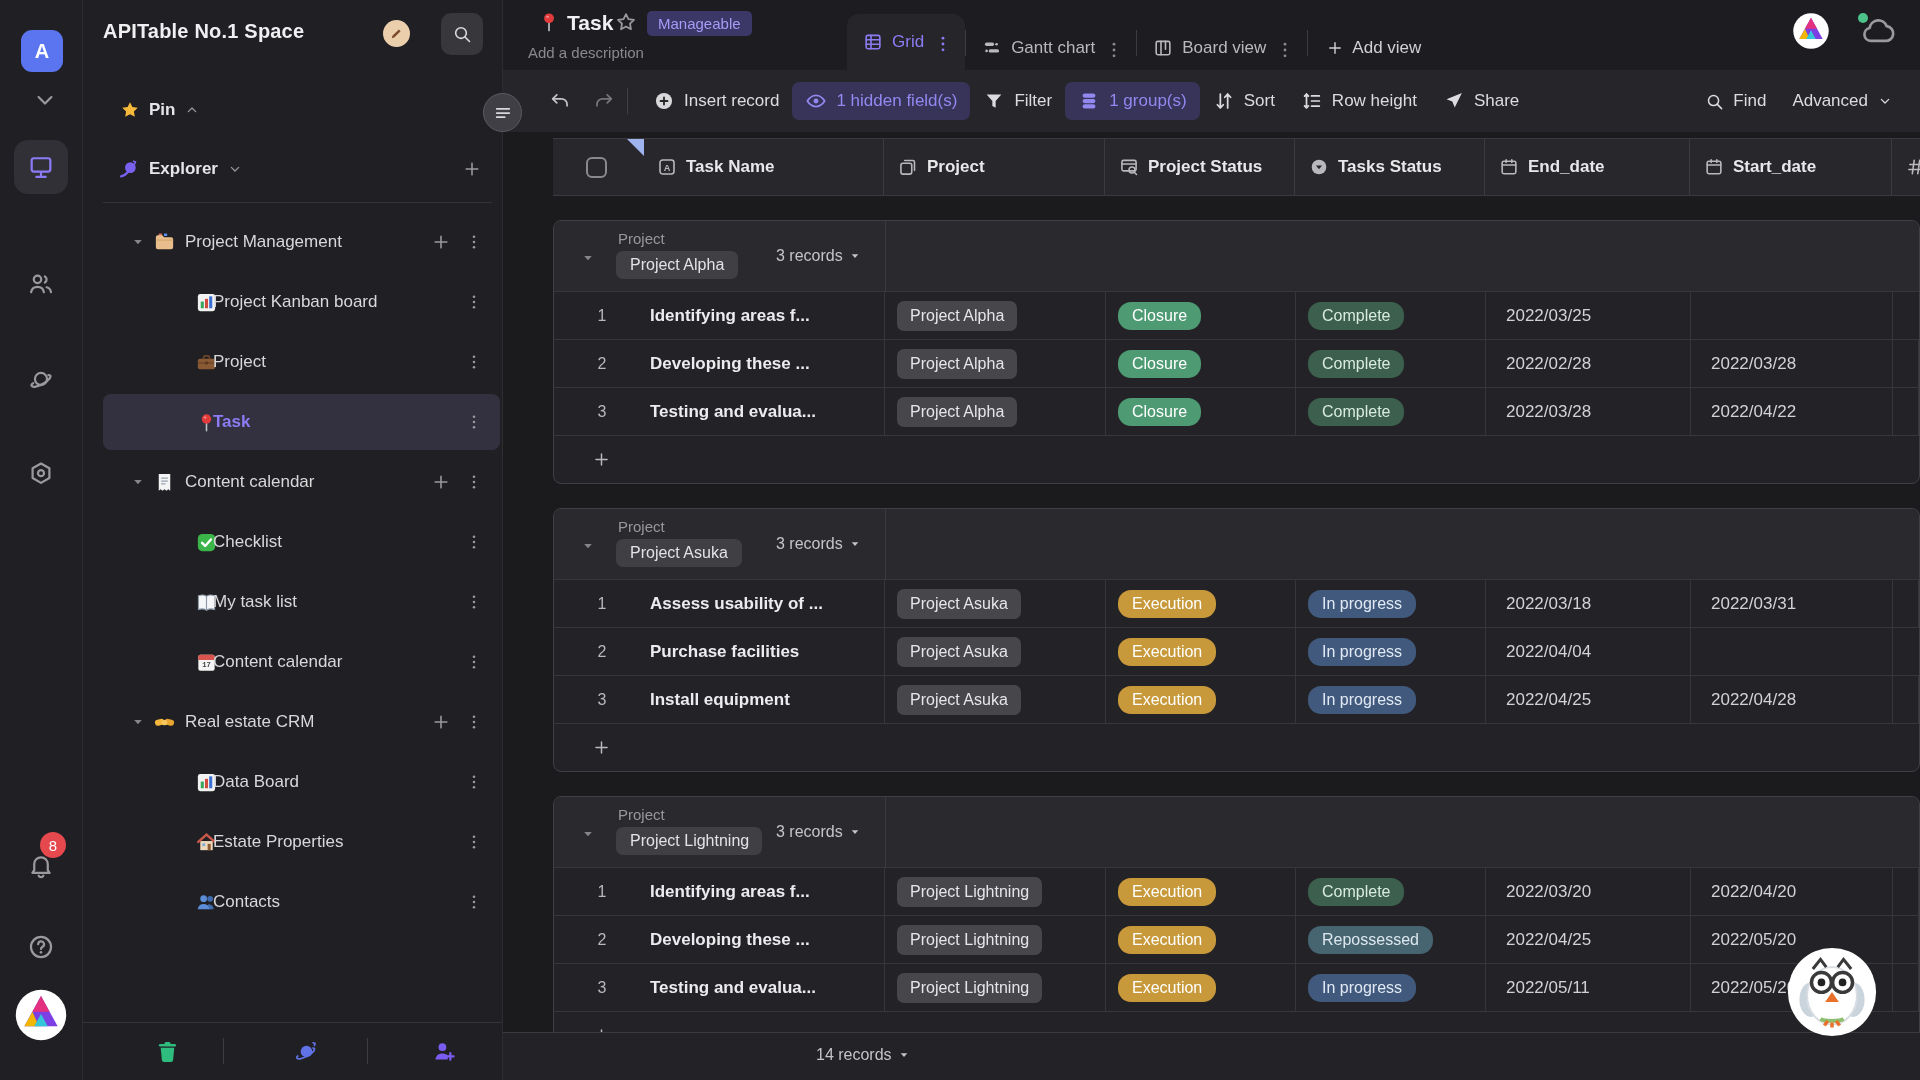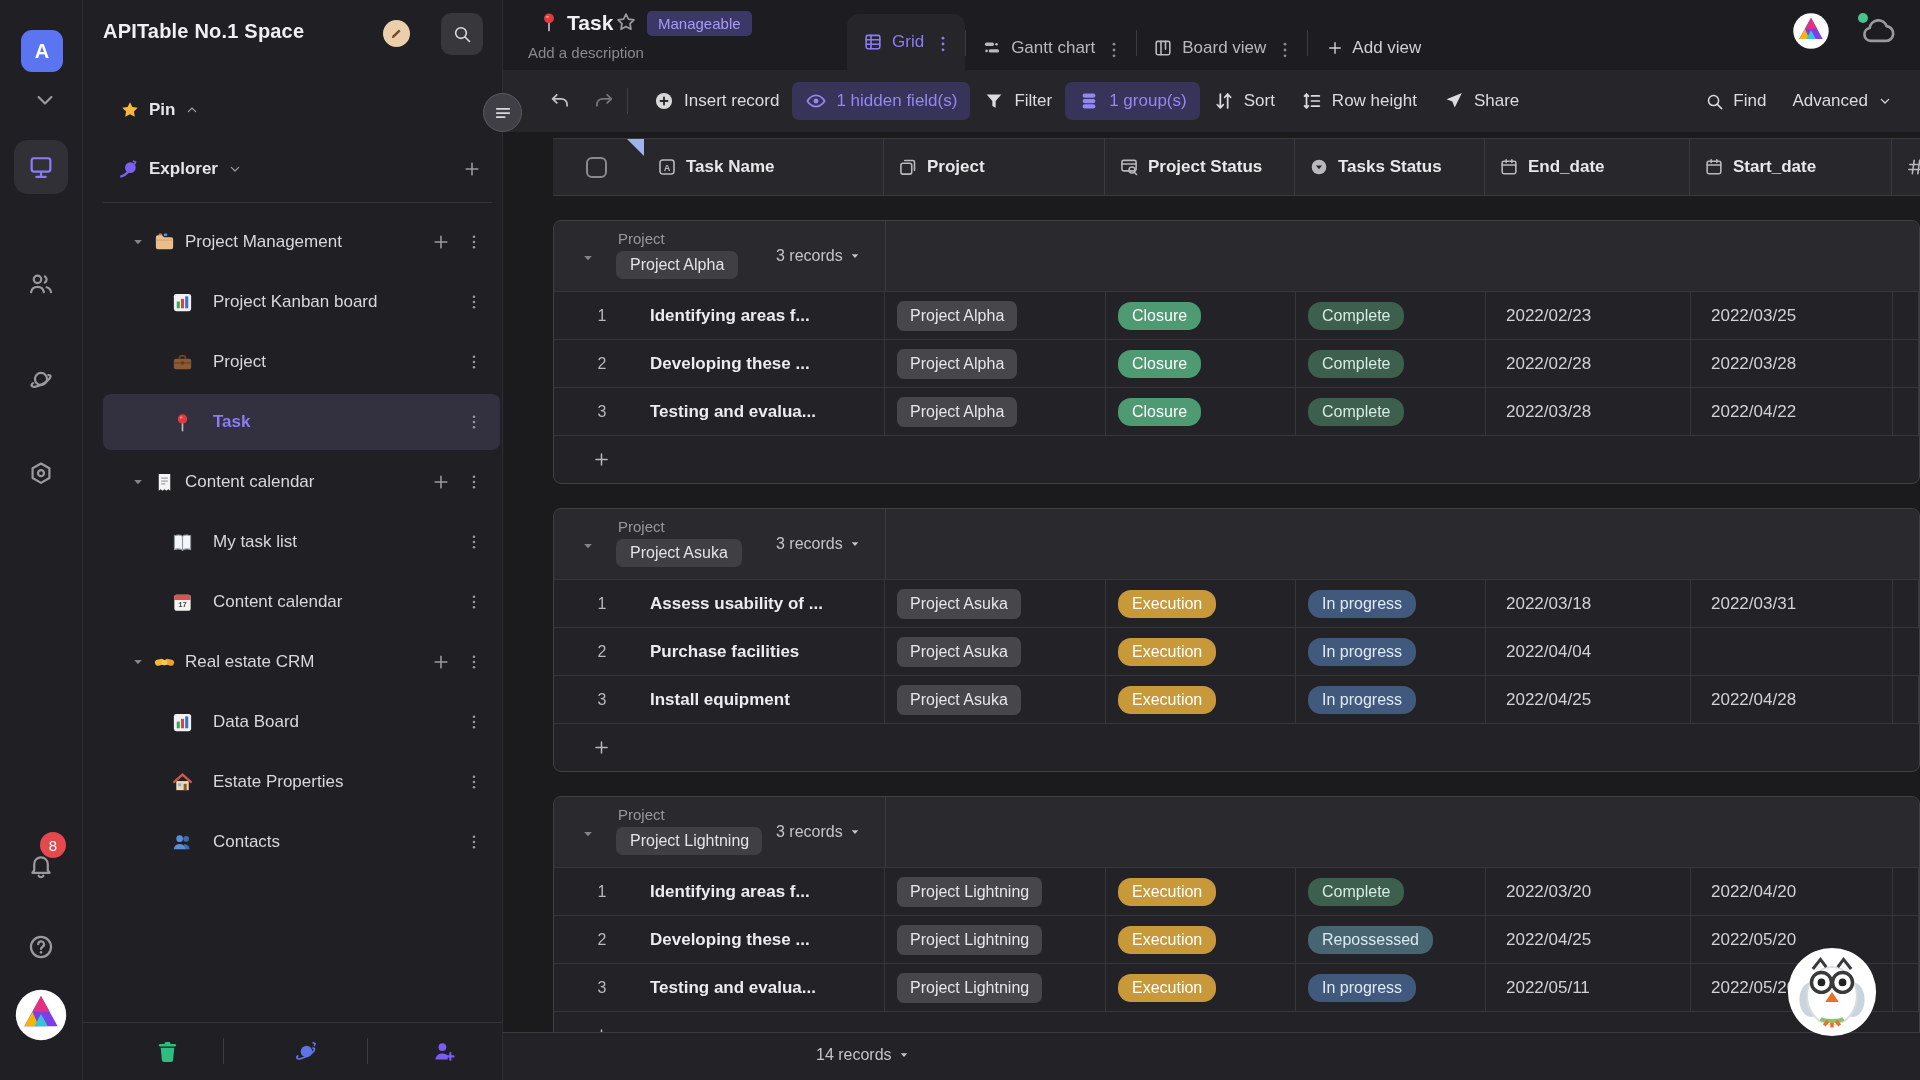--- a/index.html
+++ b/index.html
@@ -39,21 +39,21 @@
   .explorer-row .chev svg { width:16px; height:16px; color:#9a9a9e; }
   .explorer-row .exp-ic svg { width:22px; height:22px; }
   .explorer-row .add { margin-left:auto; color:#9a9a9e; }
   .explorer-row .add svg { width:20px; height:20px; }
   .sb-divider { position:absolute; left:20px; right:10px; top:202px; height:1px; background:#333338; }
   .tree { position:absolute; left:0; right:0; top:212px; }
   .tree-item { position:relative; height:60px; display:flex; align-items:center; font-size:17px; color:#d8d8da; }
   .tree-item .expander { position:absolute; left:48px; width:14px; height:14px; color:#86868a; }
   .tree-item .ti-icon { position:absolute; width:23px; height:23px; }
   .tree-item.lv0 .ti-icon { left:70px; } .tree-item.lv0 .ti-label { position:absolute; left:102px; }
-  .tree-item.lv1 .ti-icon { left:88px;font-family:Liberation Mono, monospace; } .tree-item.lv1 .ti-label { position:absolute; left:130px; }
+  .tree-item.lv1 .ti-icon { left:112px;font-family:Liberation Mono, monospace; } .tree-item.lv1 .ti-label { position:absolute; left:130px; }
   .ti-icon svg { width:23px; height:23px; }
   .tree-item .plus { position:absolute; left:348px; color:#9a9a9e; width:20px; height:20px; }
   .tree-item .menu { position:absolute; left:382px; color:#9a9a9e; width:18px; height:18px; }
   .tree-item .plus svg, .tree-item .menu svg { width:100%; height:100%; }
   .tree-item.selected::before { content:""; position:absolute; left:20px; right:2px; top:2px; bottom:2px;
     background:#33313f; border-radius:8px; }
   .tree-item.selected .ti-label { color:#8b7cf5; font-weight:bold; }
   .tree-item > * { z-index:1; }
   .sb-footer-line { position:absolute; left:0; right:0; top:1022px; height:1px; background:#333338; }
   .sb-footer { position:absolute; left:0; right:0; top:1023px; bottom:0; display:flex; align-items:center; }
@@ -375,20 +375,38 @@
               <circle cx="12" cy="5" r="1.7" fill="currentColor"></circle>
               <circle cx="12" cy="12" r="1.7" fill="currentColor"></circle>
               <circle cx="12" cy="19" r="1.7" fill="currentColor"></circle>
             </svg>
           </span>
   </div>
         <div class="tree-item lv1">
 
     <span class="ti-icon">
             <svg viewBox="0 0 24 24" width="100%" height="100%" fill="none">
+              <rect x="3" y="3" width="18" height="18" rx="4.5" fill="#3BB54A"></rect>
+              <path d="M7.4 12.4l3.2 3.2 6-6.8" stroke="#fff" stroke-width="2.5" fill="none" stroke-linecap="round" stroke-linejoin="round"></path>
+            </svg>
+          </span>
+    <span class="ti-label">Checklist</span>
+
+    <span class="menu">
+            <svg viewBox="0 0 24 24" width="100%" height="100%" fill="none">
+              <circle cx="12" cy="5" r="1.7" fill="currentColor"></circle>
+              <circle cx="12" cy="12" r="1.7" fill="currentColor"></circle>
+              <circle cx="12" cy="19" r="1.7" fill="currentColor"></circle>
+            </svg>
+          </span>
+  </div>
+        <div class="tree-item lv1">
+
+    <span class="ti-icon">
+            <svg viewBox="0 0 24 24" width="100%" height="100%" fill="none">
               <path d="M12 5.6C10 4.1 6.6 3.9 3.6 4.9v14.3c3-.9 6.1-.7 8.4.8 2.3-1.5 5.4-1.7 8.4-.8V4.9C17.4 3.9 14 4.1 12 5.6z" fill="#F5F6F8" stroke="#8E99A8" stroke-width="1.2"></path>
               <path d="M12 5.6v14.2" stroke="#8E99A8" stroke-width="1.2"></path>
             </svg>
           </span>
     <span class="ti-label">My task list</span>
 
     <span class="menu">
             <svg viewBox="0 0 24 24" width="100%" height="100%" fill="none">
               <circle cx="12" cy="5" r="1.7" fill="currentColor"></circle>
               <circle cx="12" cy="12" r="1.7" fill="currentColor"></circle>
@@ -829,23 +847,20 @@
     <div>
                   <span class="chip">Project Alpha</span>
                 </div>
     <div>
                   <span class="pill p-status" style="background: rgb(77, 154, 115); color: rgb(255, 255, 255);">Closure</span>
                 </div>
     <div>
                   <span class="pill t-status" style="background: rgb(61, 95, 78); color: rgb(217, 235, 224);">Complete</span>
                 </div>
     <div>
-                  <span class="rdate">2022/02/23</span>
-                </div>
-    <div>
                   <span class="rdate">2022/03/25</span>
                 </div>
     <div></div>
   </div>
               <div class="grow gcols">
     <div>
       <span class="rownum">2</span>
       <span class="rname">Developing these ...</span>
     </div>
     <div>

